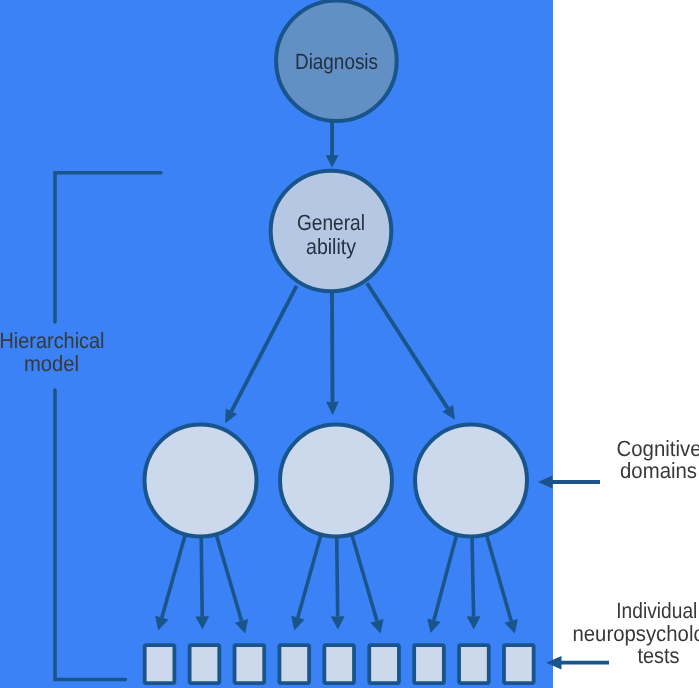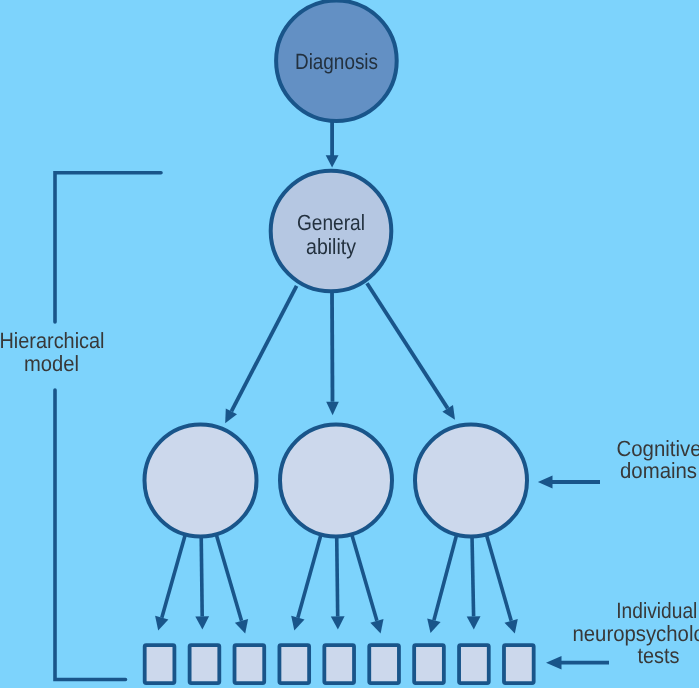--- a/index.html
+++ b/index.html
@@ -1,19 +1,19 @@
 <!DOCTYPE html>
 <html><head>
 <meta charset="utf-8">
 <title>Hierarchical model diagram</title>
 <style>
   html,body{margin:0;padding:0;background:#fff;}
   body{width:699px;height:688px;overflow:hidden;
        font-family:"Liberation Sans",sans-serif;}
-  #stage{position:relative;width:699px;height:688px;background:#7dd3fc;}
+  #stage{position:relative;width:553px;height:688px;background:#3b82f6;}
   svg#diag{position:absolute;left:0;top:0;display:block;
            will-change:transform;transform:translateZ(0);}
   svg text{-webkit-font-smoothing:antialiased;text-rendering:geometricPrecision;}
   .nodetext{font-family:"Liberation Sans",sans-serif;font-size:22px;}
   .lbl{font-family:"Liberation Sans",sans-serif;font-size:22px;}
 </style>
 </head>
 <body>
 
 <div id="stage">

